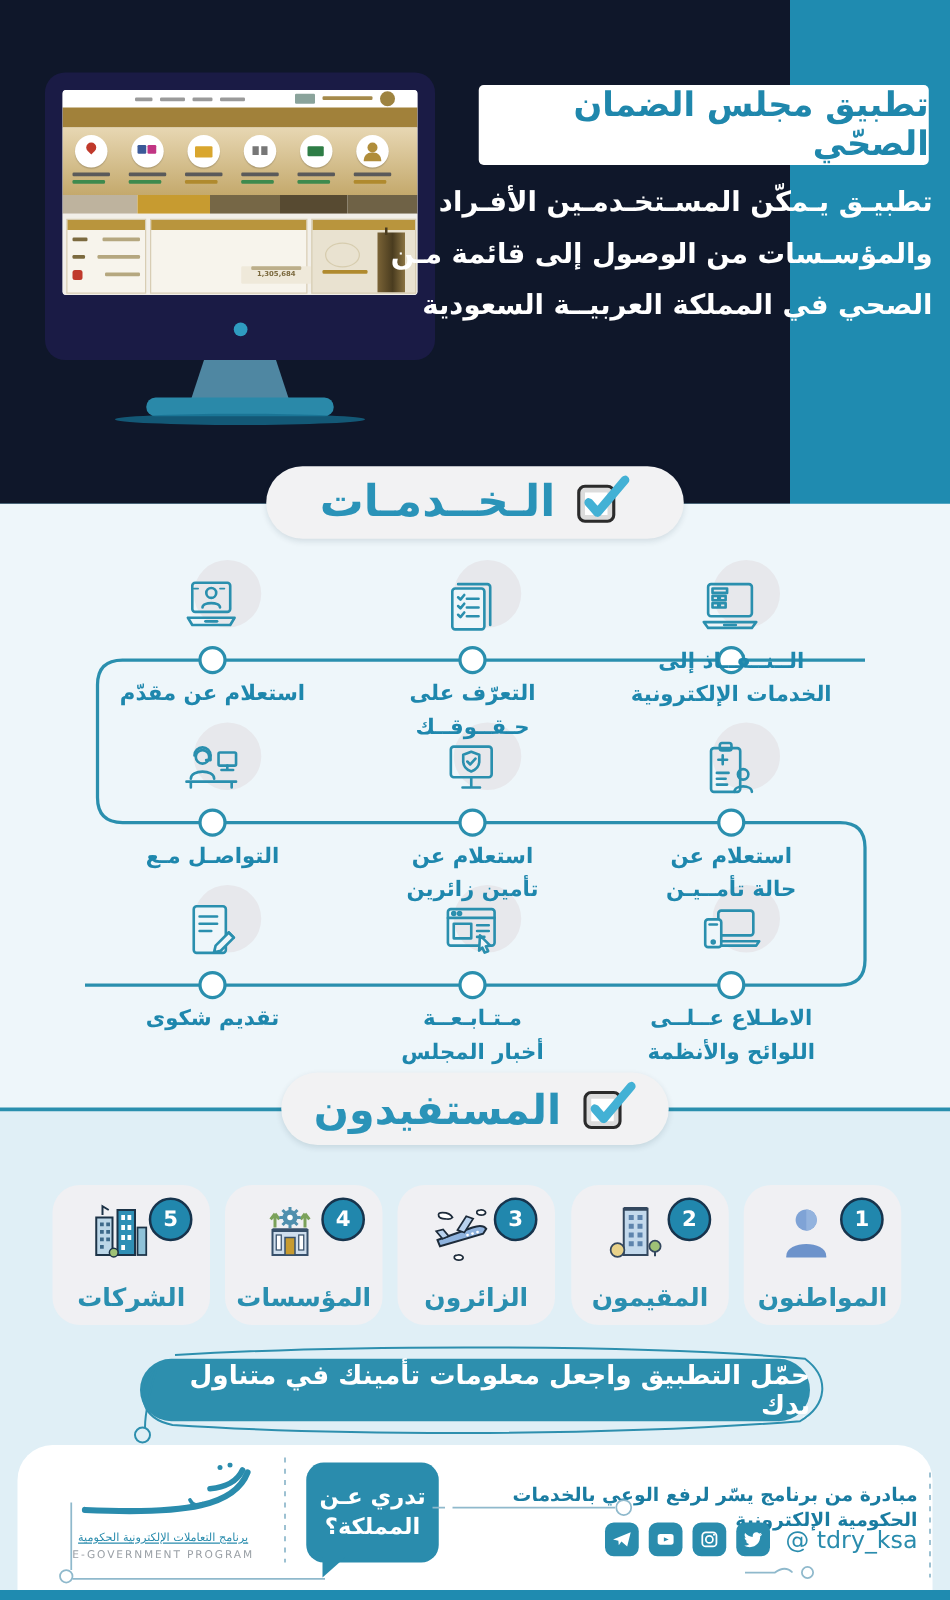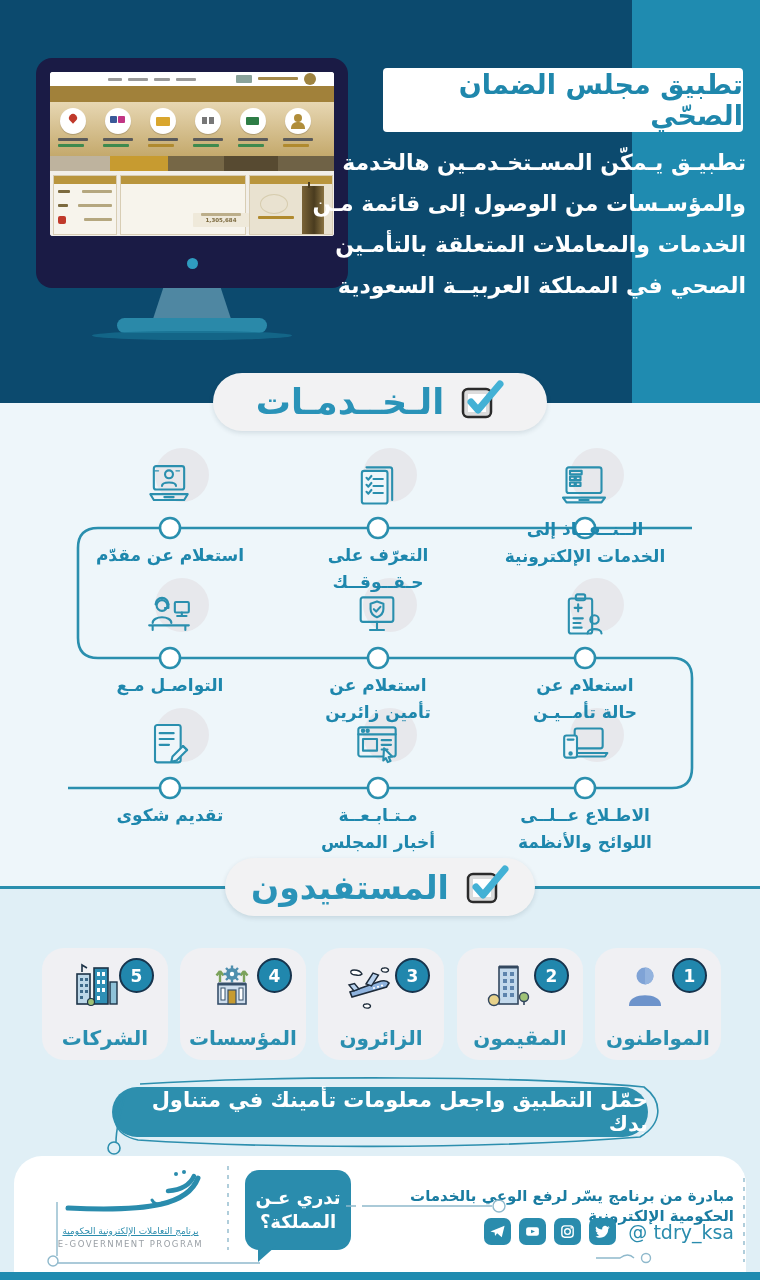--- a/index.html
+++ b/index.html
@@ -4,21 +4,21 @@
 <style>
   html,body{margin:0;padding:0;}
   body{
     width:760px;height:1280px;position:relative;overflow:hidden;
     background:#1f8bb0;
     font-family:"DejaVu Sans", sans-serif;
     -webkit-font-smoothing:antialiased;
   }
   .abs{position:absolute;}
   
-  .top-section{left:0;top:0;width:632px;height:403px;background:#0c4a6e;}
+  .top-section{left:0;top:0;width:632px;height:403px;background:#0f172a;}
   .monitor-frame{left:36px;top:58px;width:312px;height:230px;background:#1a1b45;border-radius:16px;}
   .monitor-dot{left:187px;top:258px;width:11px;height:11px;border-radius:50%;background:#2f9cc0;}
   .monitor-stand{left:152px;top:288px;width:80px;height:34px;background:#4f87a2;
     clip-path:polygon(14% 0,86% 0,100% 100%,0 100%);}
   .monitor-base{left:117px;top:318px;width:150px;height:15px;background:#2a89a9;border-radius:8px;}
   .monitor-shadow{left:92px;top:331px;width:200px;height:9px;background:#156f90;border-radius:50%;opacity:.75;}
   .screen{left:50px;top:72px;width:284px;height:164px;background:#ffffff;overflow:hidden;border-radius:3px;}
   
   .site-topbar{left:0;top:0;width:284px;height:14px;background:#ffffff;}
   .tinybar{height:3px;border-radius:1px;background:#9a9a9a;}
@@ -189,23 +189,22 @@
   </div>
   <div class="abs monitor-dot"></div>
   <div class="abs monitor-stand"></div>
   <div class="abs monitor-base"></div>
   <div class="abs monitor-shadow"></div>
 
   <div class="abs title-card">
     <span>تطبيق مجلس الضمان الصحّي</span>
   </div>
   <div class="abs app-desc">
-    <div class="dline">تطبيـق يـمكّن المسـتخـدمـين هالخدمة</div>
+    <div class="dline">تطبيـق يـمكّن المسـتخـدمـين الأفـراد</div>
     <div class="dline">والمؤسـسات من الوصول إلى قائمة مـن</div>
-    <div class="dline">الخدمات والمعاملات المتعلقة بالتأمـين</div>
     <div class="dline">الصحي في المملكة العربيــة السعودية</div>
   </div>
 </div>
 
 <div class="abs services-section"></div>
 
 <svg class="abs" style="left:40px;top:440px;" width="680" height="420" viewBox="0 0 680 420">
   <path d="M 652 88 L 58 88 Q 38 88 38 108 L 38 198 Q 38 218 58 218 L 632 218 Q 652 218 652 238 L 652 328 Q 652 348 632 348 L 28 348" fill="none" stroke="#2a8fae" stroke-width="2.6"></path>
   <g fill="#ffffff" stroke="#2a8fae" stroke-width="2.6">
     <circle cx="545" cy="88" r="10"></circle>

